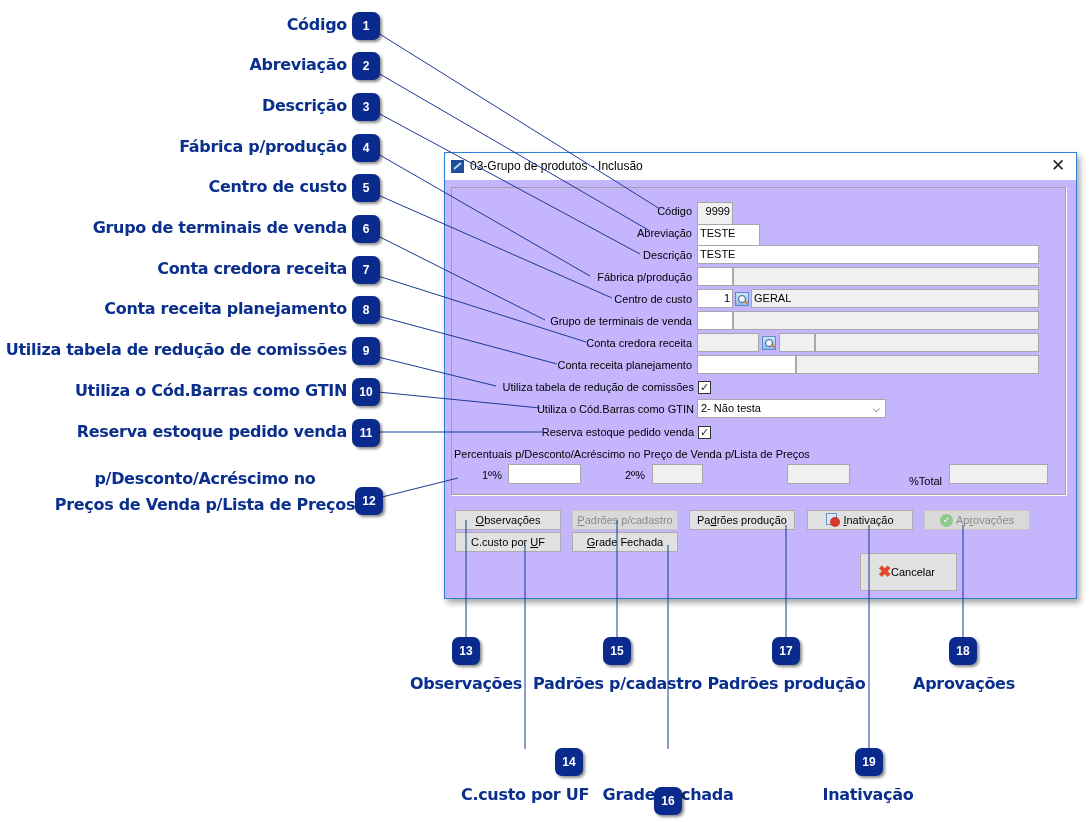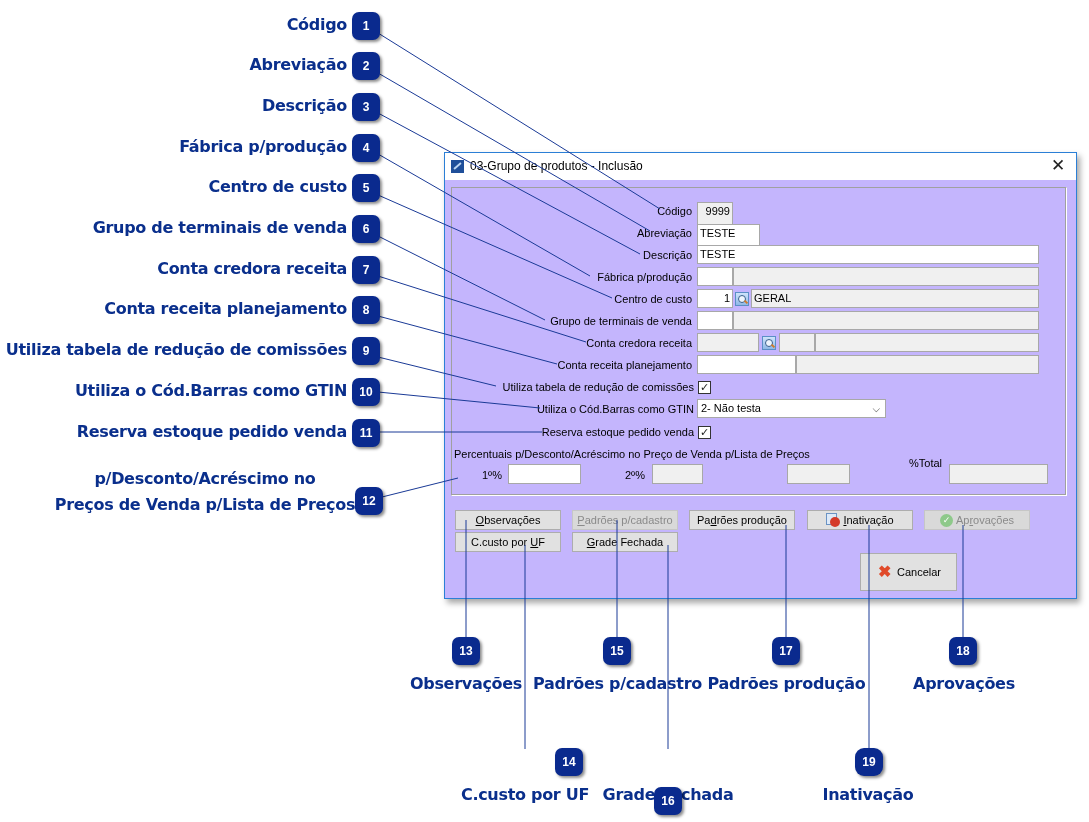--- a/index.html
+++ b/index.html
@@ -131,21 +131,21 @@
 
 <div class="badge" style="left:654px; top:748px;margin-top:39px;">16</div>
 <div class="callout-label center" style="left:598px; width:140px; top:785px;">Grade Fechada</div>
 
 <div class="badge" style="left:772px; top:637px;">17</div>
 <div class="callout-label center" style="left:704px; width:165px; top:674px;">Padrões produção</div>
 
 <div class="badge" style="left:949px; top:637px;">18</div>
 <div class="callout-label center" style="left:900px; width:128px; top:674px;">Aprovações</div>
 
-<div class="badge" style="left:855px; top:748px;border-radius:9px;">19</div>
+<div class="badge" style="left:855px; top:748px;">19</div>
 <div class="callout-label center" style="left:808px; width:120px; top:785px;">Inativação</div>
 
 <div class="window">
   <div class="titlebar">
     <div class="title-icon"></div>
     <div class="title-text">03-Grupo de produtos - Inclusão</div>
     <div class="close-btn">✕</div>
   </div>
 
   <div class="panel"></div>
@@ -194,33 +194,33 @@
   <div class="lbl" style="right:382px; top:273px;">Reserva estoque pedido venda</div>
   <div class="chk" style="left:253px; top:273px;">✓</div>
 
   <div class="sec-title" style="left:9px; top:295px;">Percentuais p/Desconto/Acréscimo no Preço de Venda p/Lista de Preços</div>
   <div class="lbl" style="left:37px; top:316px;">1º%</div>
   <div class="field" style="left:63px; top:311px; width:73px; height:20px;"></div>
   <div class="lbl" style="left:180px; top:316px;">2º%</div>
   <div class="field ro" style="left:207px; top:311px; width:51px; height:20px;"></div>
   <div class="lbl" style="left:315px; top:316px;margin-left:48px;">3º%</div>
   <div class="field ro" style="left:342px; top:311px; width:63px; height:20px;"></div>
-  <div class="lbl" style="left:464px; top:304px;">%Total</div>
+  <div class="lbl" style="left:464px; top:322px;">%Total</div>
   <div class="field ro" style="left:504px; top:311px; width:99px; height:20px;"></div>
 
   <div class="btn" style="left:10px; top:357px; width:106px;"><span></span><u>O</u><span>bservações</span></div>
   <div class="btn disabled" style="left:127px; top:357px; width:106px;"><span></span><u>P</u><span>adrões p/cadastro</span></div>
   <div class="btn" style="left:244px; top:357px; width:106px;"><span>Pa</span><u>d</u><span>rões produção</span></div>
   <div class="btn" style="left:362px; top:357px; width:106px;">
     <span class="btn-icon ico-inact"><span class="doc"></span><span class="stop"></span></span><u>I</u><span>nativação</span>
   </div>
   <div class="btn disabled" style="left:479px; top:357px; width:106px;">
     <span class="btn-icon ico-ok">✓</span><span>Ap</span><u>r</u><span>ovações</span>
   </div>
 
   <div class="btn" style="left:10px; top:379px; width:106px;"><span>C.custo por </span><u>U</u><span>F</span></div>
   <div class="btn" style="left:127px; top:379px; width:106px;"><u>G</u><span>rade Fechada</span></div>
 
   <div class="big-btn" style="left:415px; top:400px; width:97px; height:38px;">
     <span class="ico-x" style="position:absolute; left:17px; top:8px;">✖</span>
-    <span style="position:absolute; left:36px; top:12px;">Cancelar</span>
+    <span style="position:absolute; left:30px; top:12px;">Cancelar</span>
   </div>
 </div>
 
 </body></html>

